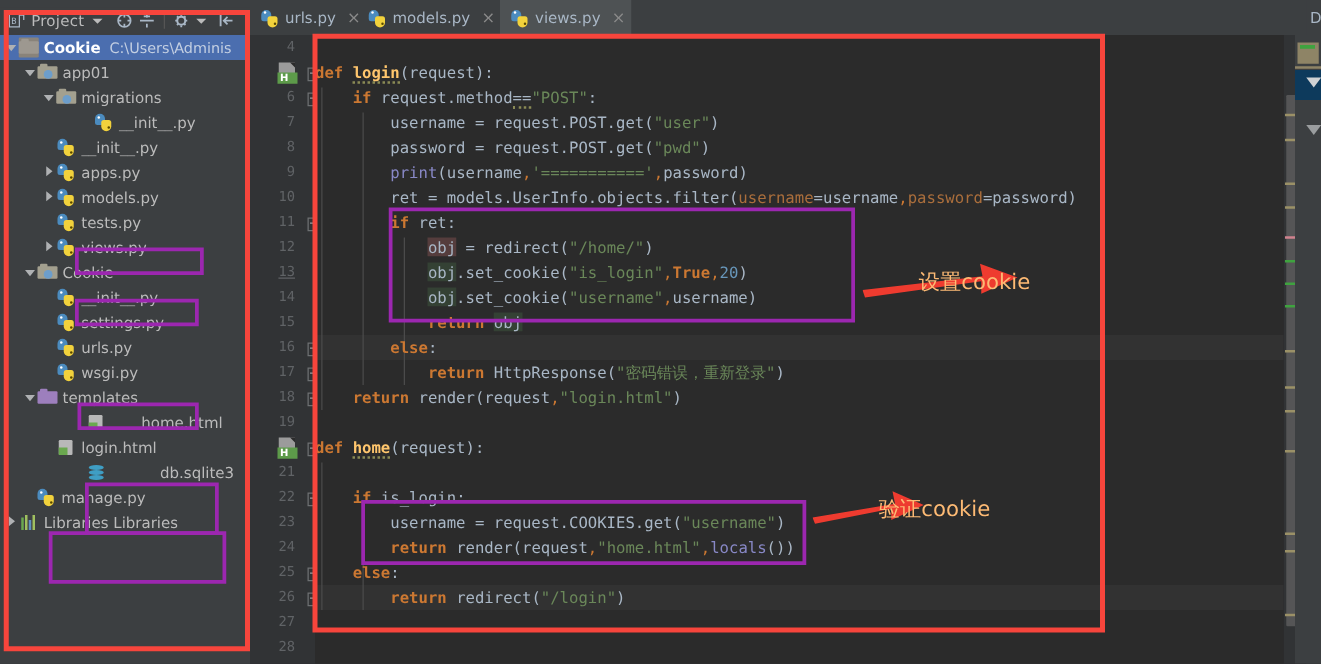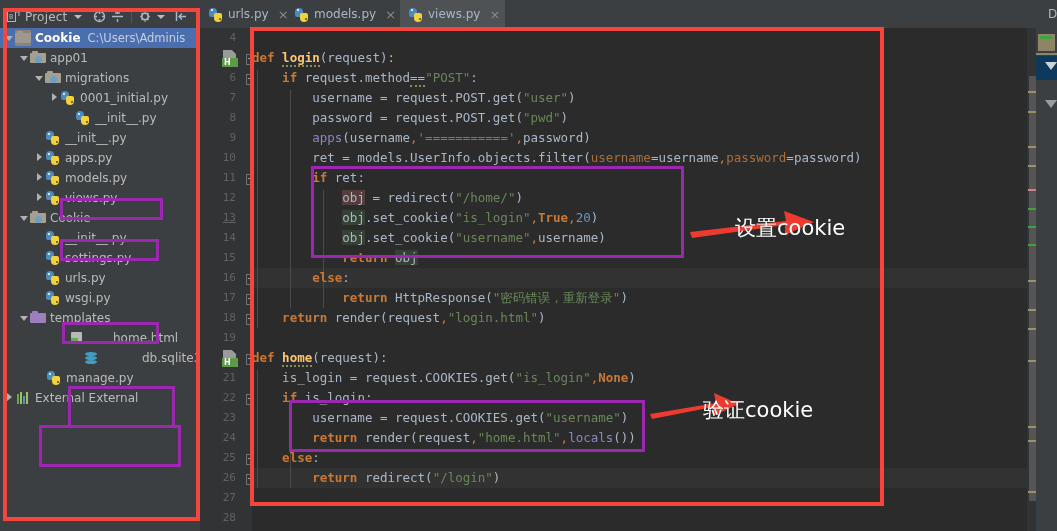--- a/index.html
+++ b/index.html
@@ -112,21 +112,21 @@
   .chev.a{top:62px;border-top:8px solid #cfd2d4;}
   .chev.b{top:100px;border-top:8px solid #9a9d9f;}
   .navstrip{position:absolute;left:1036px;top:28px;width:21px;height:503px;background:#3c3f41;}
   .navbox{position:absolute;left:1038px;top:34px;width:17px;height:17px;background:#8e8466;}
   .navline{position:absolute;left:1036px;width:21px;height:2px;}
   .navblue{position:absolute;left:1036px;top:56px;width:21px;height:24px;background:#0d3a5c;}
 
   
   .redbox{position:absolute;border:4px solid #f7453c;box-sizing:border-box;pointer-events:none;}
   .purplebox{position:absolute;border:3px solid #9c27b0;box-sizing:border-box;pointer-events:none;}
-  .anno-text{position:absolute;color:#ffffff;font-size:21px;font-family:"DejaVu Sans","Liberation Sans",sans-serif;white-space:nowrap;}
+  .anno-text{position:absolute;color:#fdba74;font-size:17px;font-family:"DejaVu Sans","Liberation Sans",sans-serif;white-space:nowrap;}
   .arrow-wrap{position:absolute;}
   .arrow-wrap svg{display:block;}
 </style>
 </head>
 <body>
 
 <div class="ide">
 
   <div class="left-panel">
 
@@ -184,69 +184,69 @@
             </span>
             <span class="lbl">app01</span>
           </div>
           <div class="row" style="padding-left: 34px;">
             <span class="arrow down"></span>
             <span class="ico ic-module">
               <span class="ic-mod-dot"></span>
             </span>
             <span class="lbl">migrations</span>
           </div>
-          <div class="row" style="padding-left: 49px;">
+          <div class="row" style="padding-left: 64px;">
+            <span class="arrow "></span>
+            <span class="ico ic-py">
+              <span class="p1"></span>
+              <span class="p2"></span>
+              <span class="d1"></span>
+              <span class="d2"></span>
+            </span>
+            <span class="lbl">__init__.py</span>
+          </div>
+          <div class="row" style="padding-left: 34px;">
+            <span class="arrow "></span>
+            <span class="ico ic-py">
+              <span class="p1"></span>
+              <span class="p2"></span>
+              <span class="d1"></span>
+              <span class="d2"></span>
+            </span>
+            <span class="lbl">__init__.py</span>
+          </div>
+          <div class="row" style="padding-left: 34px;">
             <span class="arrow right"></span>
             <span class="ico ic-py">
               <span class="p1"></span>
               <span class="p2"></span>
               <span class="d1"></span>
               <span class="d2"></span>
             </span>
-            <span class="lbl">0001_initial.py</span>
-          </div>
-          <div class="row" style="padding-left: 64px;">
-            <span class="arrow "></span>
-            <span class="ico ic-py">
-              <span class="p1"></span>
-              <span class="p2"></span>
-              <span class="d1"></span>
-              <span class="d2"></span>
-            </span>
-            <span class="lbl">__init__.py</span>
-          </div>
-          <div class="row" style="padding-left: 34px;">
-            <span class="arrow "></span>
-            <span class="ico ic-py">
-              <span class="p1"></span>
-              <span class="p2"></span>
-              <span class="d1"></span>
-              <span class="d2"></span>
-            </span>
-            <span class="lbl">__init__.py</span>
+            <span class="lbl">apps.py</span>
           </div>
           <div class="row" style="padding-left: 34px;">
             <span class="arrow right"></span>
             <span class="ico ic-py">
               <span class="p1"></span>
               <span class="p2"></span>
               <span class="d1"></span>
               <span class="d2"></span>
             </span>
-            <span class="lbl">apps.py</span>
-          </div>
-          <div class="row" style="padding-left: 34px;">
-            <span class="arrow right"></span>
-            <span class="ico ic-py">
-              <span class="p1"></span>
-              <span class="p2"></span>
-              <span class="d1"></span>
-              <span class="d2"></span>
-            </span>
             <span class="lbl">models.py</span>
+          </div>
+          <div class="row" style="padding-left: 34px;">
+            <span class="arrow "></span>
+            <span class="ico ic-py">
+              <span class="p1"></span>
+              <span class="p2"></span>
+              <span class="d1"></span>
+              <span class="d2"></span>
+            </span>
+            <span class="lbl">tests.py</span>
           </div>
           <div class="row" style="padding-left: 34px;">
             <span class="arrow right"></span>
             <span class="ico ic-py">
               <span class="p1"></span>
               <span class="p2"></span>
               <span class="d1"></span>
               <span class="d2"></span>
             </span>
             <span class="lbl">views.py</span>
@@ -304,48 +304,56 @@
             <span class="lbl">templates</span>
           </div>
           <div class="row" style="padding-left: 34px; gap: 24px;">
             <span class="arrow "></span>
             <span class="ico ic-html">
               <span class="h1"></span>
               <span class="h2"></span>
             </span>
             <span class="lbl">home.html</span>
           </div>
-          <div class="row" style="padding-left: 33px; gap: 39px;">
+          <div class="row" style="padding-left: 34px;">
+            <span class="arrow "></span>
+            <span class="ico ic-html">
+              <span class="h1"></span>
+              <span class="h2"></span>
+            </span>
+            <span class="lbl">login.html</span>
+          </div>
+          <div class="row" style="padding-left: 19px; gap: 39px;">
             <span class="arrow "></span>
             <span class="ico ic-db">
               <span class="c1"></span>
               <span class="c2"></span>
               <span class="c3"></span>
             </span>
             <span class="lbl">db.sqlite3</span>
           </div>
-          <div class="row" style="padding-left: 35px;">
+          <div class="row" style="padding-left: 18px;">
             <span class="arrow "></span>
             <span class="ico ic-py">
               <span class="p1"></span>
               <span class="p2"></span>
               <span class="d1"></span>
               <span class="d2"></span>
             </span>
             <span class="lbl">manage.py</span>
           </div>
           <div class="row" style="padding-left: 4px;">
             <span class="arrow right"></span>
             <span class="ico ic-libs">
               <i></i>
               <i></i>
               <i></i>
               <i></i>
             </span>
-            <span class="lbl">External External</span>
+            <span class="lbl">Libraries Libraries</span>
           </div>
         </div>
     </div>
   </div>
 
   <div class="editor-area">
 
     <div class="tabbar">
       <div class="tab" style="left:0;width:86px">
         <span class="ti">
@@ -443,32 +451,31 @@
       <div class="indentguide" style="left:5px;top:42px;height:258px"></div>
       <div class="indentguide" style="left:38px;top:62px;height:218px"></div>
       <div class="indentguide" style="left:71px;top:162px;height:118px"></div>
       <div class="indentguide" style="left:5px;top:342px;height:118px"></div>
       <div class="indentguide" style="left:38px;top:382px;height:78px"></div>
 
       <div class="cl" style="top:20px"><span class="kw">def</span> <span class="fn squig">login</span>(request):</div>
       <div class="cl" style="top:40px">    <span class="kw">if</span> request.method<span class="squig">==</span><span class="str">"POST"</span>:</div>
       <div class="cl" style="top:60px">        username = request.POST.get(<span class="str">"user"</span>)</div>
       <div class="cl" style="top:80px">        password = request.POST.get(<span class="str">"pwd"</span>)</div>
-      <div class="cl" style="top:100px">        <span class="bi">apps</span>(username<span class="comma">,</span><span class="str">'==========='</span><span class="comma">,</span>password)</div>
+      <div class="cl" style="top:100px">        <span class="bi">print</span>(username<span class="comma">,</span><span class="str">'==========='</span><span class="comma">,</span>password)</div>
       <div class="cl" style="top:140px">        <span class="kw">if</span> ret:</div>
       <div class="cl" style="top:120px">        ret = models.UserInfo.objects.filter(<span class="param">username</span>=username<span class="comma">,</span><span class="param">password</span>=password)</div>
       <div class="cl" style="top:160px">            <span class="hl-write">obj</span> = redirect(<span class="str">"/home/"</span>)</div>
       <div class="cl" style="top:180px">            <span class="hl-read">obj</span>.set_cookie(<span class="str">"is_login"</span><span class="comma">,</span><span class="kw">True</span><span class="comma">,</span><span class="num">20</span>)</div>
       <div class="cl" style="top:200px">            <span class="hl-read">obj</span>.set_cookie(<span class="str">"username"</span><span class="comma">,</span>username)</div>
       <div class="cl" style="top:220px">            <span class="kw">return</span> <span class="hl-read">obj</span></div>
       <div class="cl" style="top:240px">        <span class="kw">else</span>:</div>
       <div class="cl" style="top:260px">            <span class="kw">return</span> HttpResponse(<span class="str">"</span><span class="cjk">密码错误，重新登录</span><span class="str">"</span>)</div>
       <div class="cl" style="top:280px">    <span class="kw">return</span> render(request<span class="comma">,</span><span class="str">"login.html"</span>)</div>
       <div class="cl" style="top:320px"><span class="kw">def</span> <span class="fn squig">home</span>(request):</div>
-      <div class="cl" style="top:340px">    is_login = request.COOKIES.get(<span class="str">"is_login"</span><span class="comma">,</span><span class="kw">None</span>)</div>
       <div class="cl" style="top:360px">    <span class="kw">if</span> is_login:</div>
       <div class="cl" style="top:380px">        username = request.COOKIES.get(<span class="str">"username"</span>)</div>
       <div class="cl" style="top:400px">        <span class="kw">return</span> render(request<span class="comma">,</span><span class="str">"home.html"</span><span class="comma">,</span><span class="bi">locals</span>())</div>
       <div class="cl" style="top:420px">    <span class="kw">else</span>:</div>
       <div class="cl" style="top:440px">        <span class="kw">return</span> redirect(<span class="str">"/login"</span>)</div>
     </div>
 
     <div class="markbar">
       <div class="sbthumb" style="top:48px;height:425px"></div>
       <div class="mk" style="top:63px;background:#9b9167"></div>

